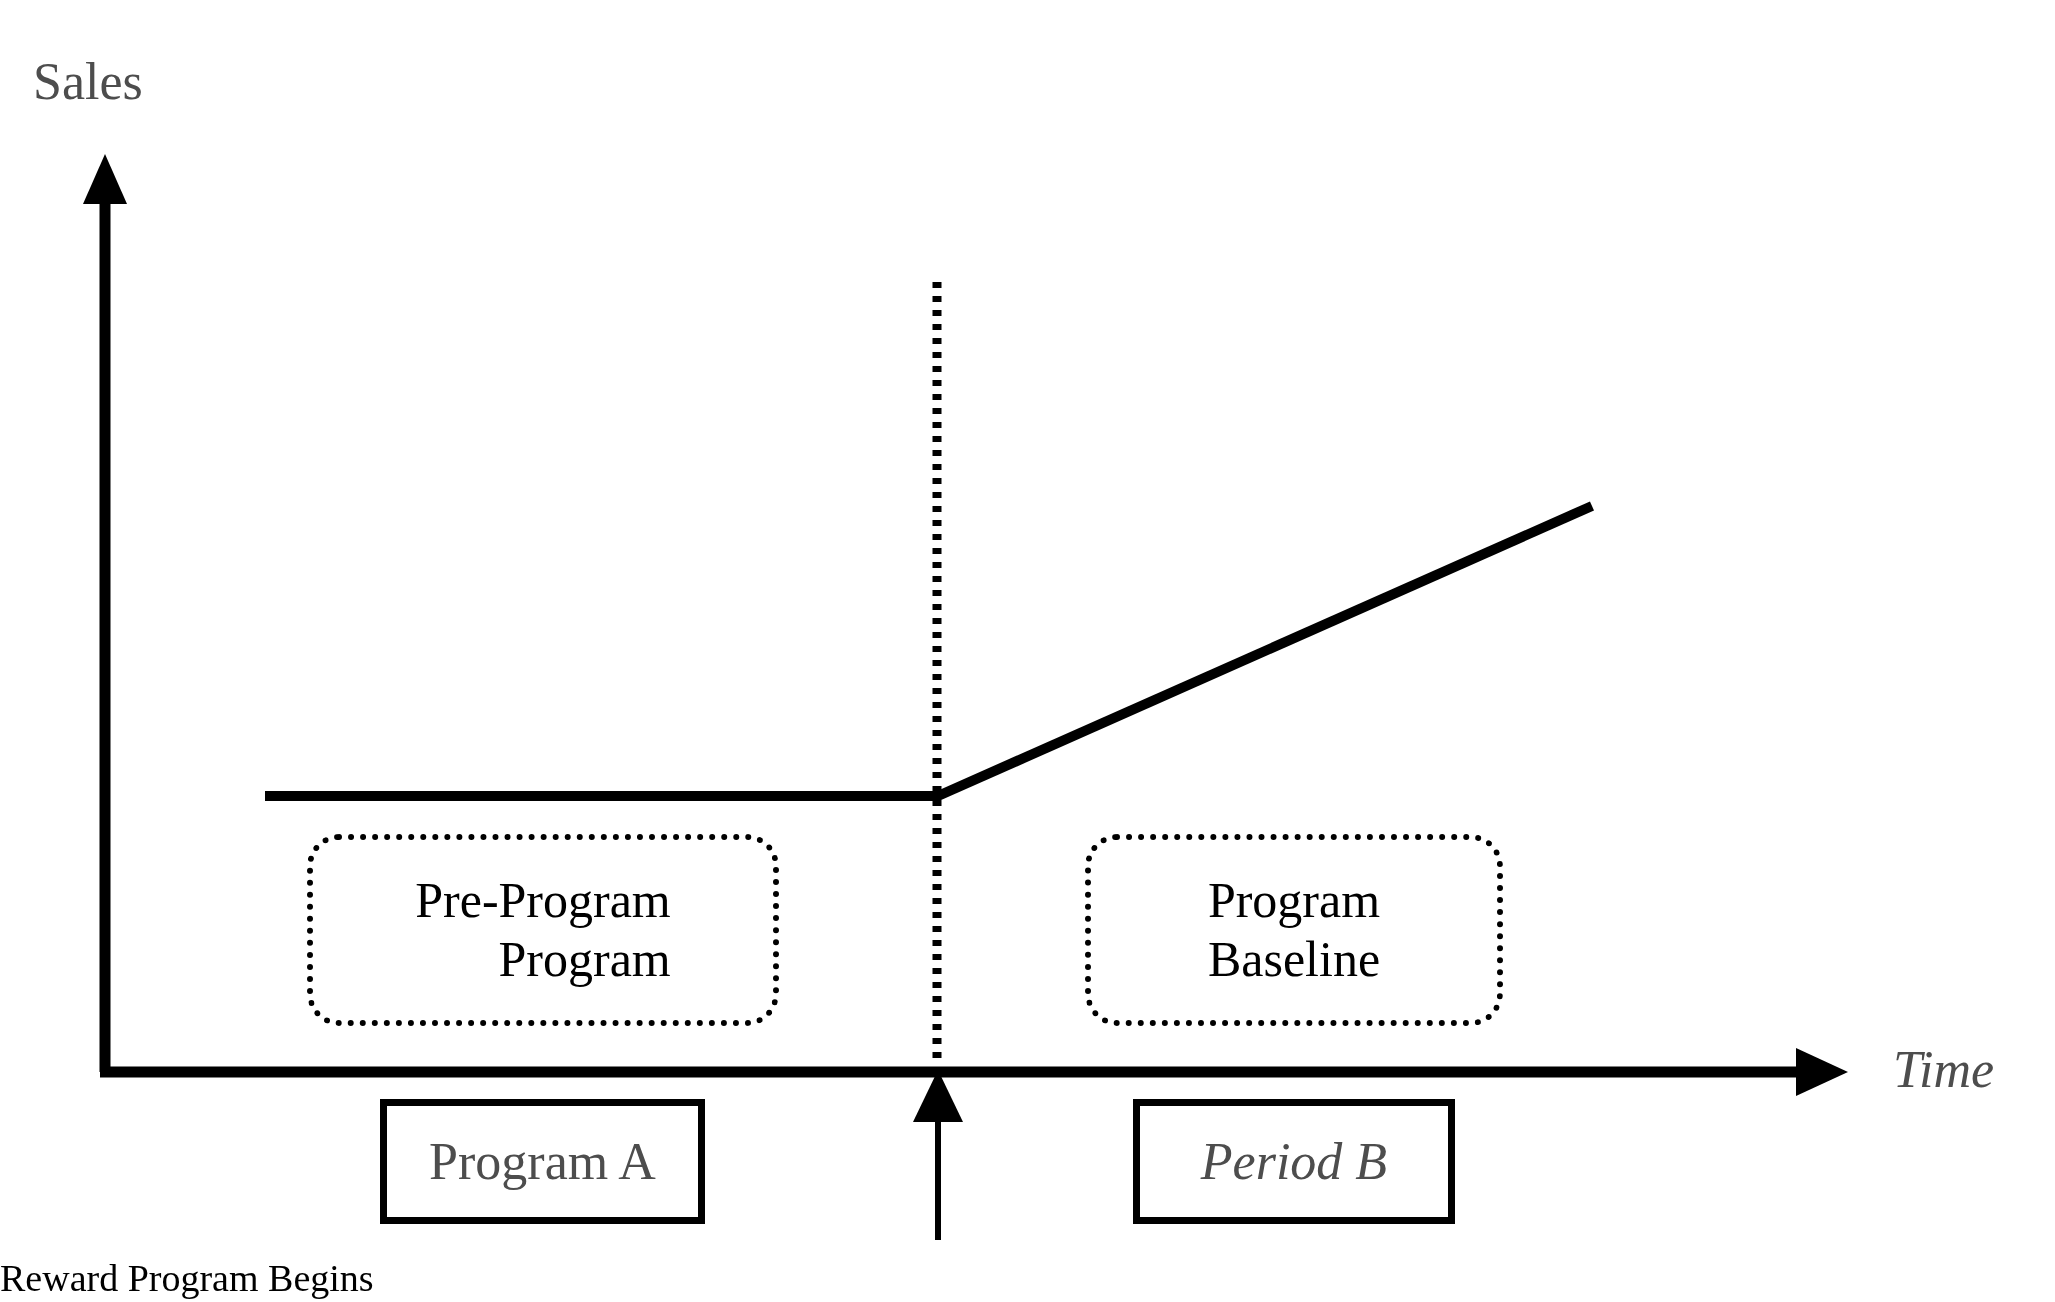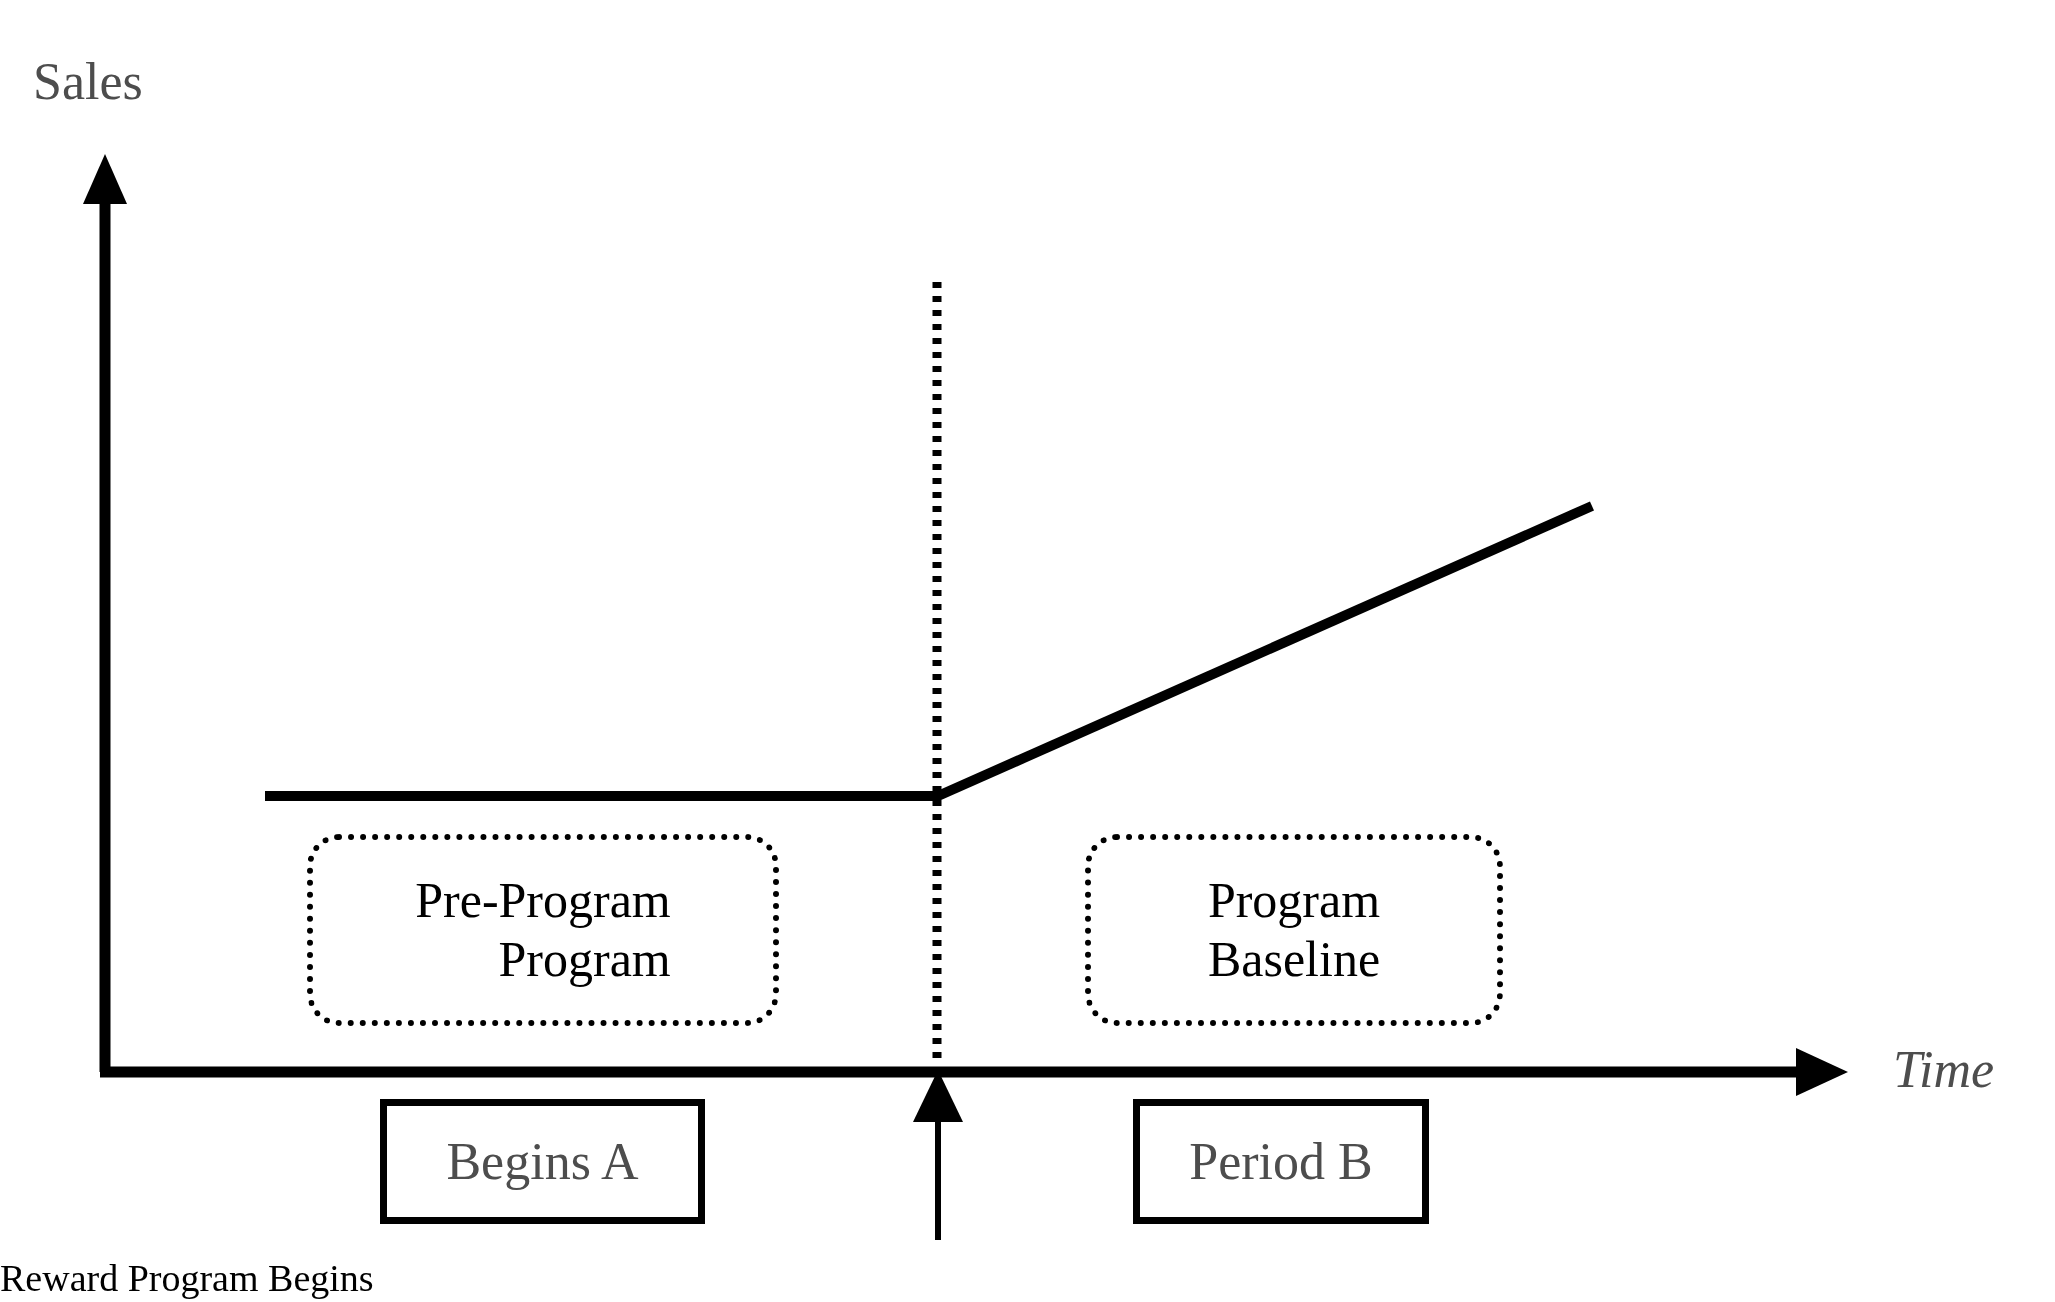--- a/index.html
+++ b/index.html
@@ -56,21 +56,21 @@
     border: 7px solid #000000;
     background: #ffffff;
     display: flex;
     align-items: center;
     justify-content: center;
     color: #4d4d4d;
     font-size: 52px;
     line-height: 1;
   }
   #period-a-box { left: 380px;  top: 1055px; width: 325px; height: 125px; }
-  #period-b-box { left: 1133px; top: 1055px; width: 296px; height: 125px; }
+  #period-b-box { left: 1133px; top: 1055px; width: 322px; height: 125px; font-style: italic; }
 
   #event-caption {
     position: absolute;
     left: 0;
     top: 1215px;
     width: 1758px;
     text-align: left;
     color: #000000;
     font-size: 38px;
     line-height: 1;
@@ -114,21 +114,21 @@
   </div>
 
   <div class="callout" id="callout-points-press">
     <span>
       <span>Program</span><br>
       <span>Baseline</span>
     </span>
   </div>
 
   <div class="period-box" id="period-a-box">
-    <span>Begins A</span>
+    <span>Program A</span>
   </div>
 
   <div class="period-box" id="period-b-box">
     <span>Period B</span>
   </div>
 
   <div id="event-caption">Reward Program Begins</div>
 
 </div>
 

